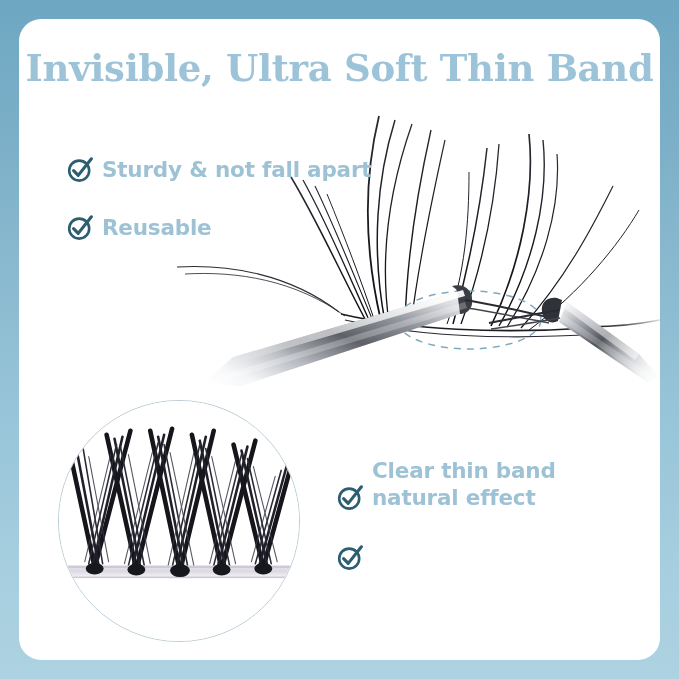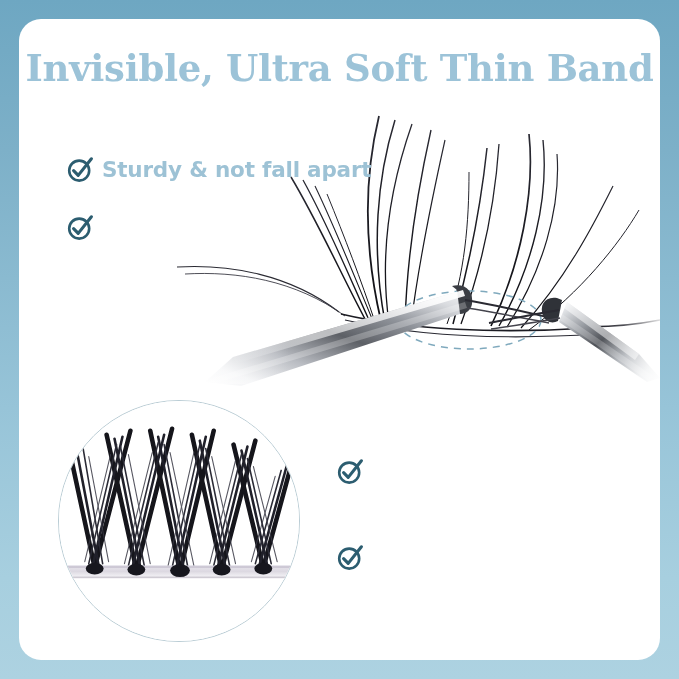--- a/index.html
+++ b/index.html
@@ -299,29 +299,32 @@
       <span class="btext">Sturdy &amp; not fall apart</span>
     </div>
 
     <div class="bullet" id="bullet-1">
       <span class="chk">
         <svg viewBox="0 0 26 26">
           <circle cx="12.2" cy="13.6" r="10" fill="none" stroke="#2c5d70" stroke-width="2.6"></circle>
           <path d="M6.6,13.6 L11.2,18.4 L24.4,1.8" fill="none" stroke="#2c5d70" stroke-width="3.1" stroke-linecap="round" stroke-linejoin="round"></path>
         </svg>
       </span>
+      <span class="btext">Reusable</span>
     </div>
 
     <div class="bullet" id="bullet-2">
       <span class="chk">
         <svg viewBox="0 0 26 26">
           <circle cx="12.2" cy="13.6" r="10" fill="none" stroke="#2c5d70" stroke-width="2.6"></circle>
           <path d="M6.6,13.6 L11.2,18.4 L24.4,1.8" fill="none" stroke="#2c5d70" stroke-width="3.1" stroke-linecap="round" stroke-linejoin="round"></path>
         </svg>
       </span>
+      <span class="btext">Clear thin band
+natural effect</span>
     </div>
 
     <div class="bullet" id="bullet-3">
       <span class="chk">
         <svg viewBox="0 0 26 26">
           <circle cx="12.2" cy="13.6" r="10" fill="none" stroke="#2c5d70" stroke-width="2.6"></circle>
           <path d="M6.6,13.6 L11.2,18.4 L24.4,1.8" fill="none" stroke="#2c5d70" stroke-width="3.1" stroke-linecap="round" stroke-linejoin="round"></path>
         </svg>
       </span>
     </div>

